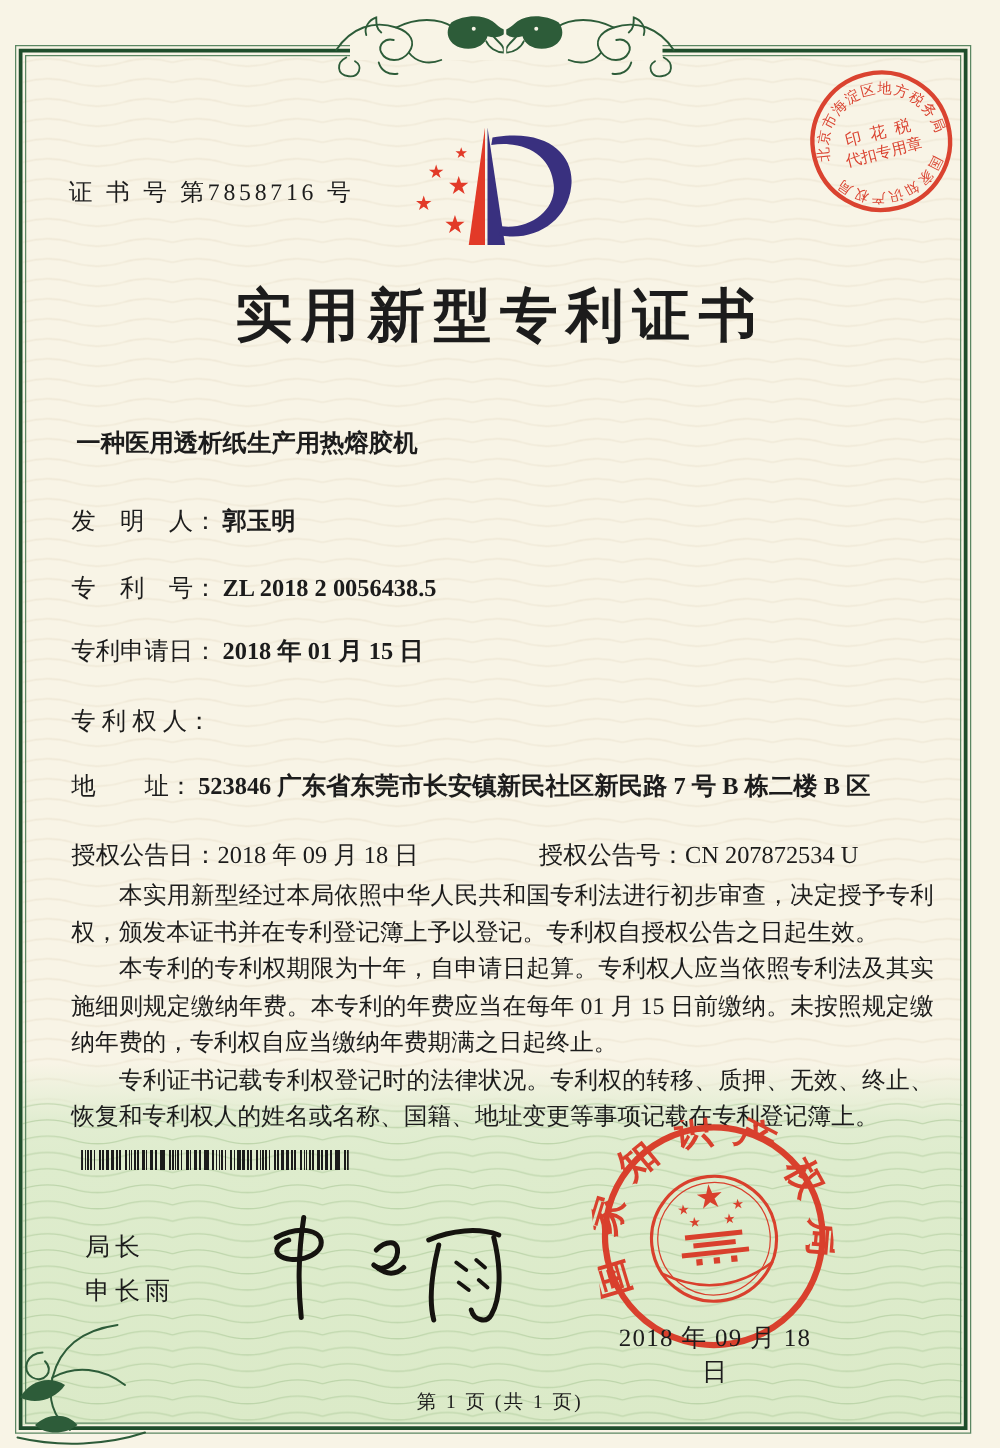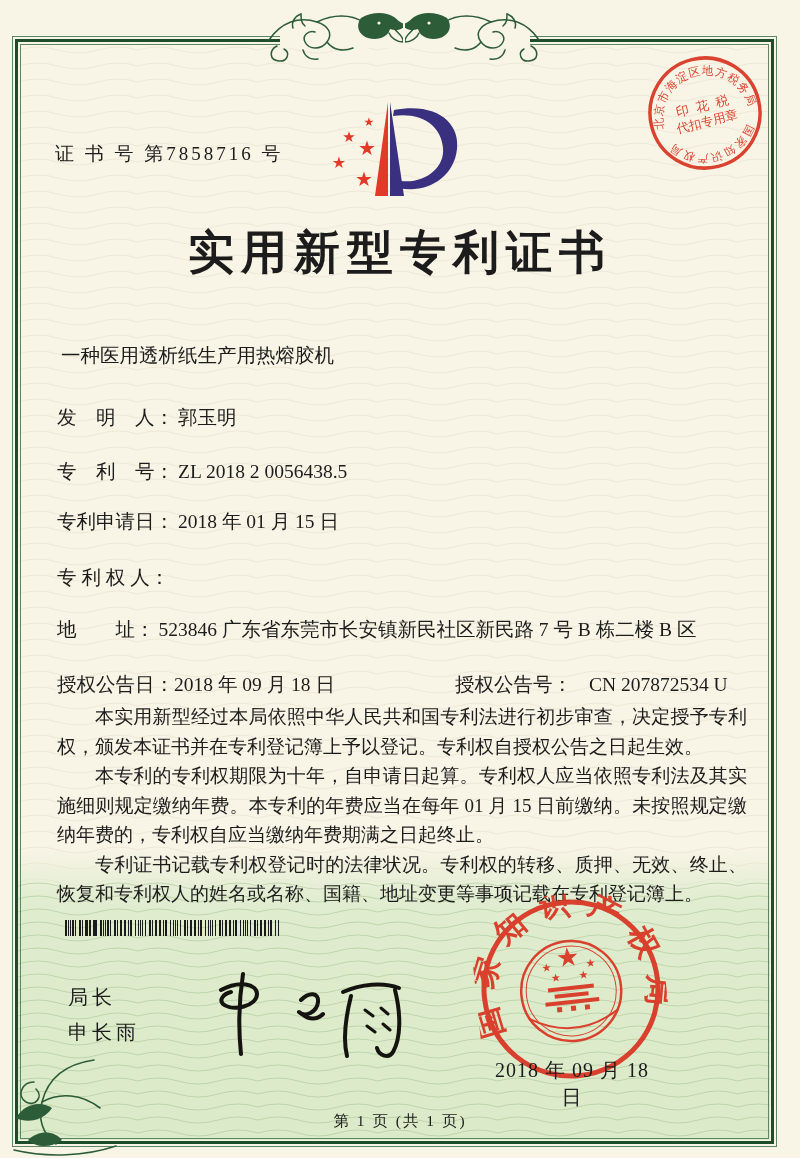--- a/index.html
+++ b/index.html
@@ -22,24 +22,24 @@
     background:linear-gradient(180deg,rgba(222,236,206,0) 0,rgba(222,236,206,.85) 45px,#deeccd 80px,#dbeac8 100%);
   }
   .band svg{position:absolute;left:0;top:30px;opacity:.6;}
   .wm{left:18px;top:42px;opacity:.5;}
   
   .cert-no{left:55px;top:101px;font-size:19px;letter-spacing:3px;margin-top:40px;}
   .title{left:0;right:0;top:222px;text-align:center;font-size:46px;font-weight:600;letter-spacing:7px;}
   .fields{left:57px;top:334px;width:692px;font-size:19.5px;}
   .frow{position:absolute;display:flex;line-height:32px;width:692px;}
   .frow .lbl{flex:0 0 auto;white-space:pre;}
-  .frow .val{margin-left:4px;}
+  .frow .val{margin-left:4px;font-weight:bold;}
   .addr-val{width:578px;}
   .frow2{position:absolute;width:692px;line-height:32px;}
-  .pair2{position:absolute;left:398px;top:0;display:flex;gap:17px;}
+  .pair2{position:absolute;left:374px;top:0;display:flex;}
   .paras{left:57px;top:702px;width:690px;font-size:19px;line-height:29.5px;text-align:justify;}
   .paras p{margin:0;text-indent:2em;}
   .barcode{
     left:65px;top:920px;width:214px;height:16px;
     background:
       repeating-linear-gradient(90deg,#1b1b1b 0 1.5px,transparent 1.5px 3px,#1b1b1b 3px 4px,transparent 4px 7px),
       repeating-linear-gradient(90deg,#1b1b1b 0 1px,transparent 1px 5px);
   }
   .sig-title{left:68px;top:984px;font-size:20px;letter-spacing:4px;}
   .sig-name{left:68px;top:1019px;font-size:20px;letter-spacing:4px;}

